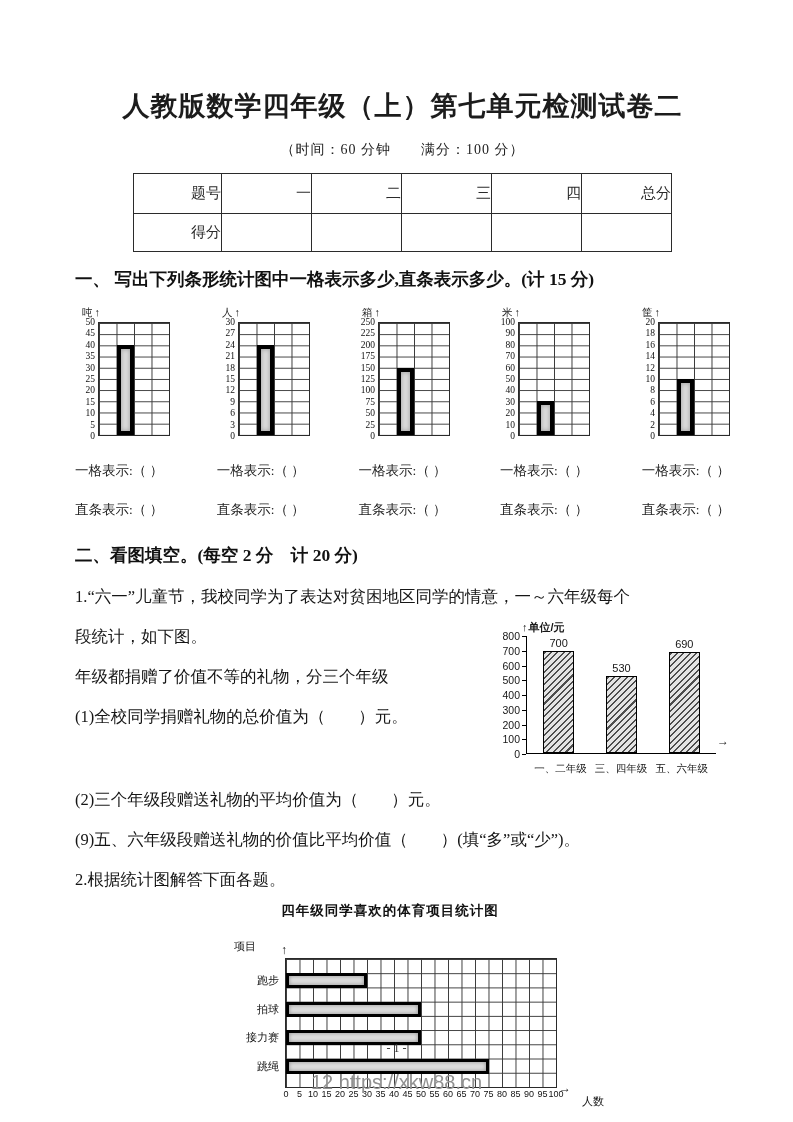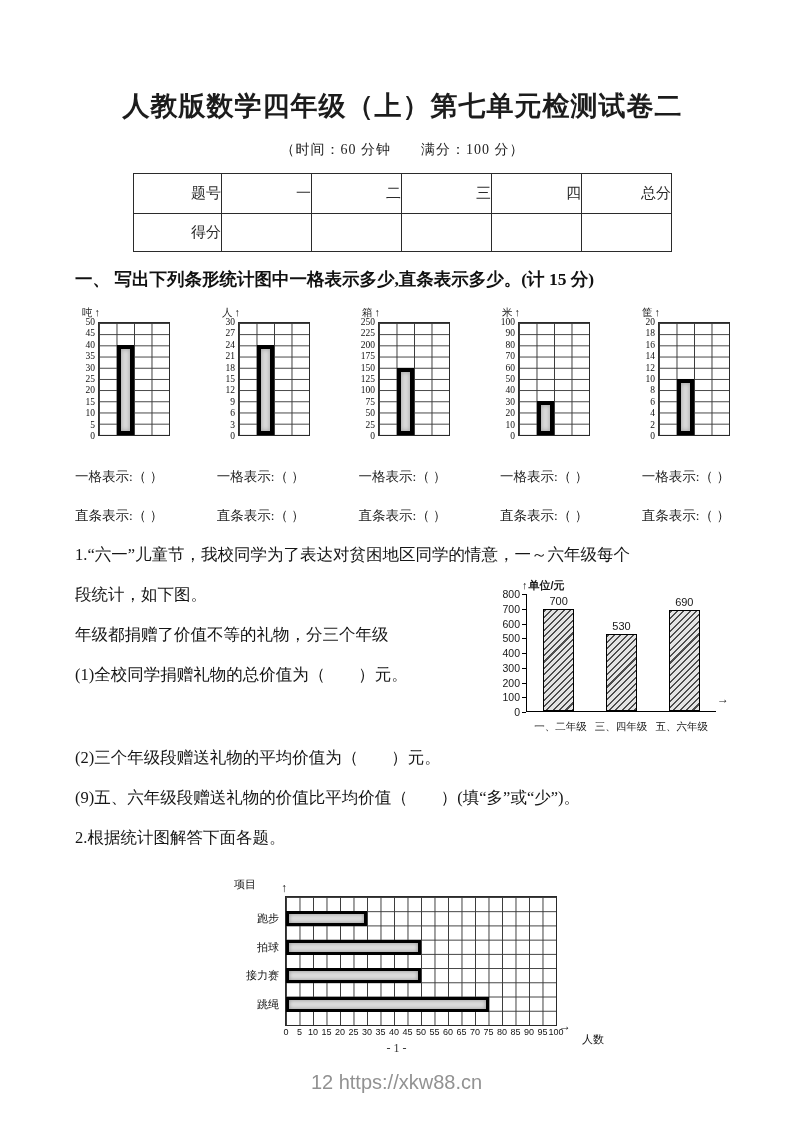--- a/index.html
+++ b/index.html
@@ -45,21 +45,21 @@
       linear-gradient(to bottom, #3a3a3a 1px, transparent 1px);
     background-size:25% 100%, 100% 10%;
   }
   .mc-bar {
     position:absolute; bottom:0; border:4px solid #000;
     background:#dcdcdc; box-shadow:inset 0 0 5px #9a9a9a;
   }
 
   
   .ans-row { display:flex; justify-content:space-between; font-size:13.5px; color:#222; }
-  .ans-row.first { margin-top:27px;gap:8px; }
+  .ans-row.first { margin-top:21px;gap:8px; }
   .ans-row.second { margin-top:21px; }
 
   
   .q1-block { margin-top:10px; font-size:16.5px; line-height:40px; color:#161616; }
   .q1-line { white-space:nowrap; }
   .clear { clear:both; }
 
   
   .q1-chart { float:right; width:232px; margin:4px 0 4px 10px; font-family:"Liberation Sans",sans-serif; }
   .q1-head { font-size:11px; line-height:12px; padding-left:24px; font-weight:bold; display:flex; }
@@ -279,20 +279,21 @@
       <span>一格表示:（ ）</span>
     </div>
     <div class="ans-row second">
       <span>直条表示:（ ）</span>
       <span>直条表示:（ ）</span>
       <span>直条表示:（ ）</span>
       <span>直条表示:（ ）</span>
       <span>直条表示:（ ）</span>
     </div>
 
+    <div class="sec-head" style="margin-top:24px;">二、看图填空。(每空 2 分　计 20 分)</div>
 
     <div class="q1-block">
       <div class="q1-line">1.“六一”儿童节，我校同学为了表达对贫困地区同学的情意，一～六年级每个</div>
 
       <div class="q1-chart">
         <div class="q1-head">
             <span class="up">↑</span>
             <span>单位/元</span>
           </div>
         <div class="q1-plot">
@@ -330,20 +331,21 @@
 
       <div class="q1-line">段统计，如下图。</div>
       <div class="q1-line">年级都捐赠了价值不等的礼物，分三个年级</div>
       <div class="q1-line">(1)全校同学捐赠礼物的总价值为（　　）元。</div>
       <div class="q1-line clear">(2)三个年级段赠送礼物的平均价值为（　　）元。</div>
       <div class="q1-line">(9)五、六年级段赠送礼物的价值比平均价值（　　）(填“多”或“少”)。</div>
       <div class="q1-line">2.根据统计图解答下面各题。</div>
     </div>
 
     <div class="q2-chart">
+      <div class="q2-title">四年级同学喜欢的体育项目统计图</div>
       <div class="q2-gridwrap">
         <span class="q2-ylab">项目</span>
         <span class="up">↑</span>
         <span class="right">→</span>
         <span class="q2-xlab">人数</span>
         <div class="q2-cats-anchor" style="display:contents"><div class="q2-cat" style="top: calc(16.6667%);">跑步</div><div class="q2-cat" style="top: calc(38.8889%);">拍球</div><div class="q2-cat" style="top: calc(61.1111%);">接力赛</div><div class="q2-cat" style="top: calc(83.3333%);">跳绳</div></div>
         <div class="q2-xticks">
             <span class="q2-xtick" style="left: 0%;">0</span>
             <span class="q2-xtick" style="left: 5%;">5</span>
             <span class="q2-xtick" style="left: 10%;">10</span>

